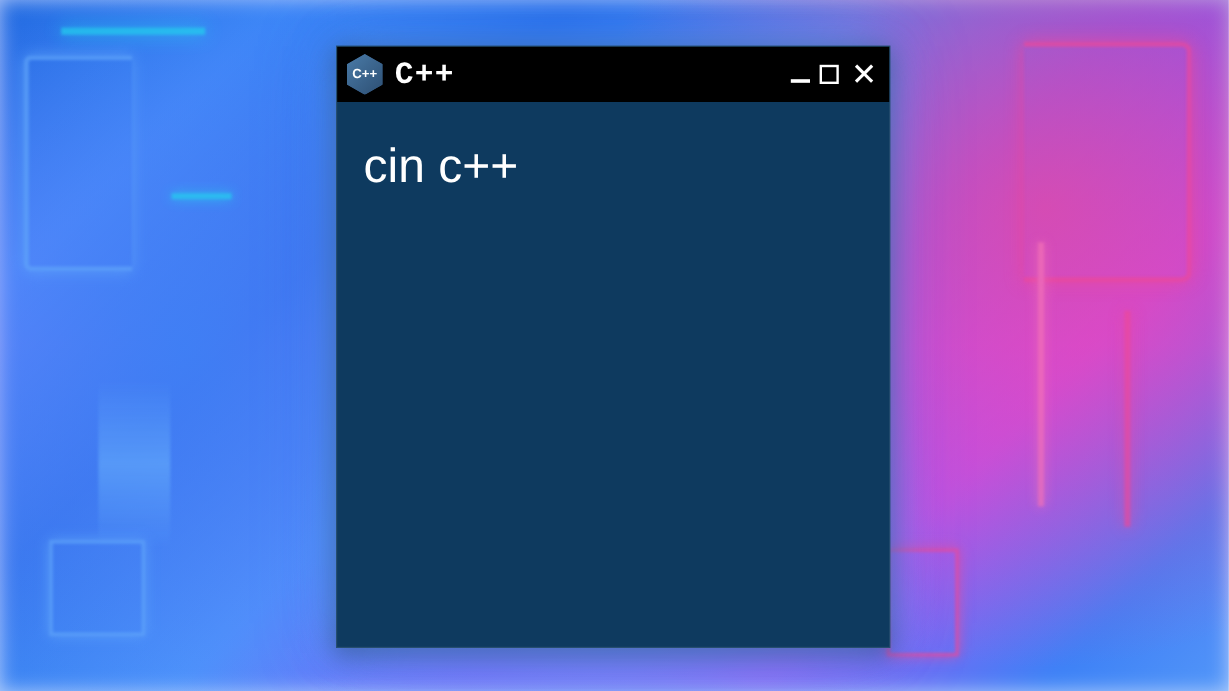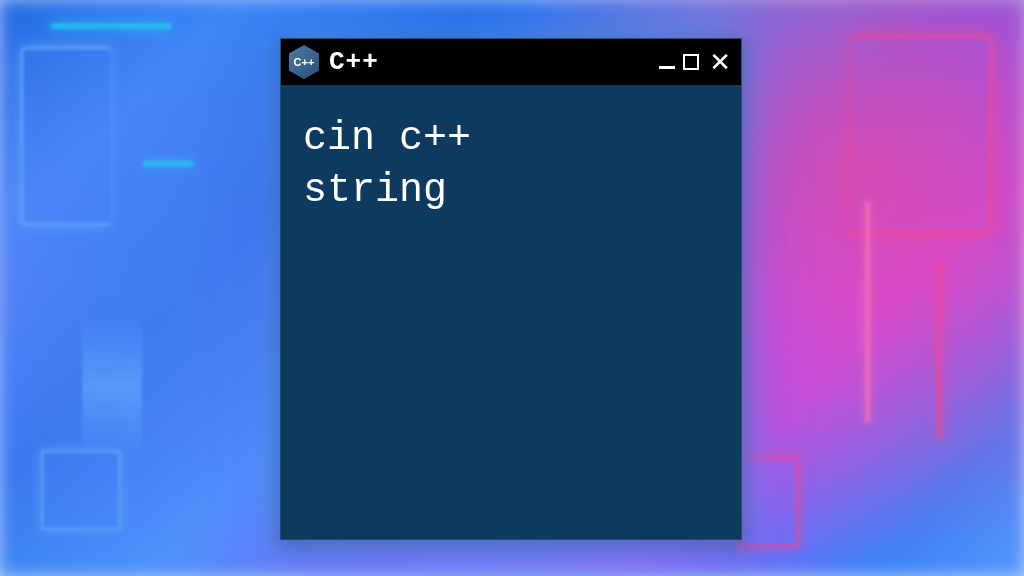--- a/index.html
+++ b/index.html
@@ -139,21 +139,21 @@
       border: 2.5px solid #ffffff;
     }
     .ctrl-close {
       font-size: 26px;
       font-weight: normal;
       margin-left: 2px;
     }
     .terminal-body {
       padding: 28px 22px;
       color: #ffffff;
-      font-family: Liberation Mono, monospace;
+      font-family: Liberation Sans, sans-serif;
       font-size: 40px;
       line-height: 1.3;
       letter-spacing: 0px;
     }
     .terminal-body div {
       white-space: pre;
     }
   </style>
 </head>
 <body>
@@ -183,15 +183,14 @@
       <span class="window-title">C++</span>
     </div>
     <div class="window-controls">
       <div class="ctrl ctrl-min"></div>
       <div class="ctrl ctrl-max"></div>
       <div class="ctrl ctrl-close">✕</div>
     </div>
   </div>
   <div class="terminal-body">
     <div>cin c++</div>
-    <div>string</div>
   </div>
 </div>
 
 </body></html>

